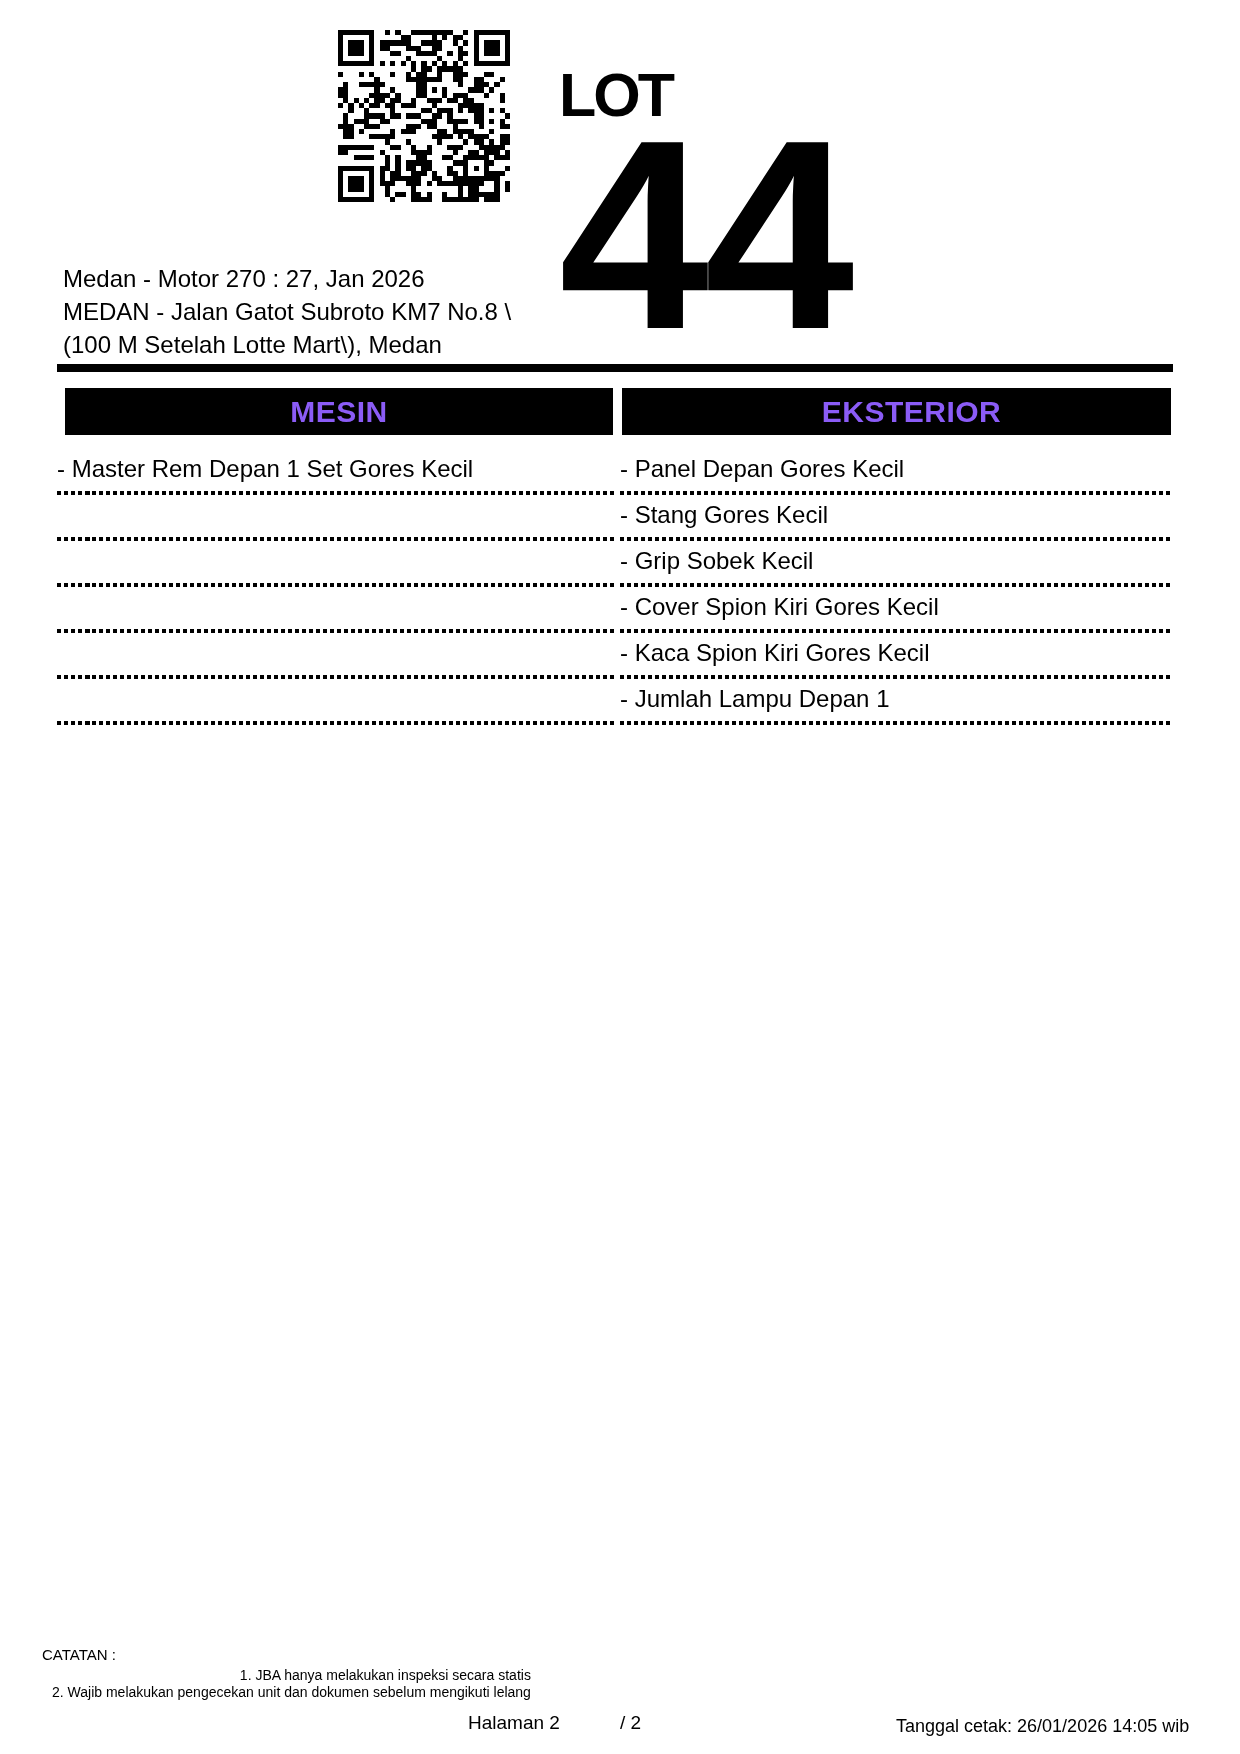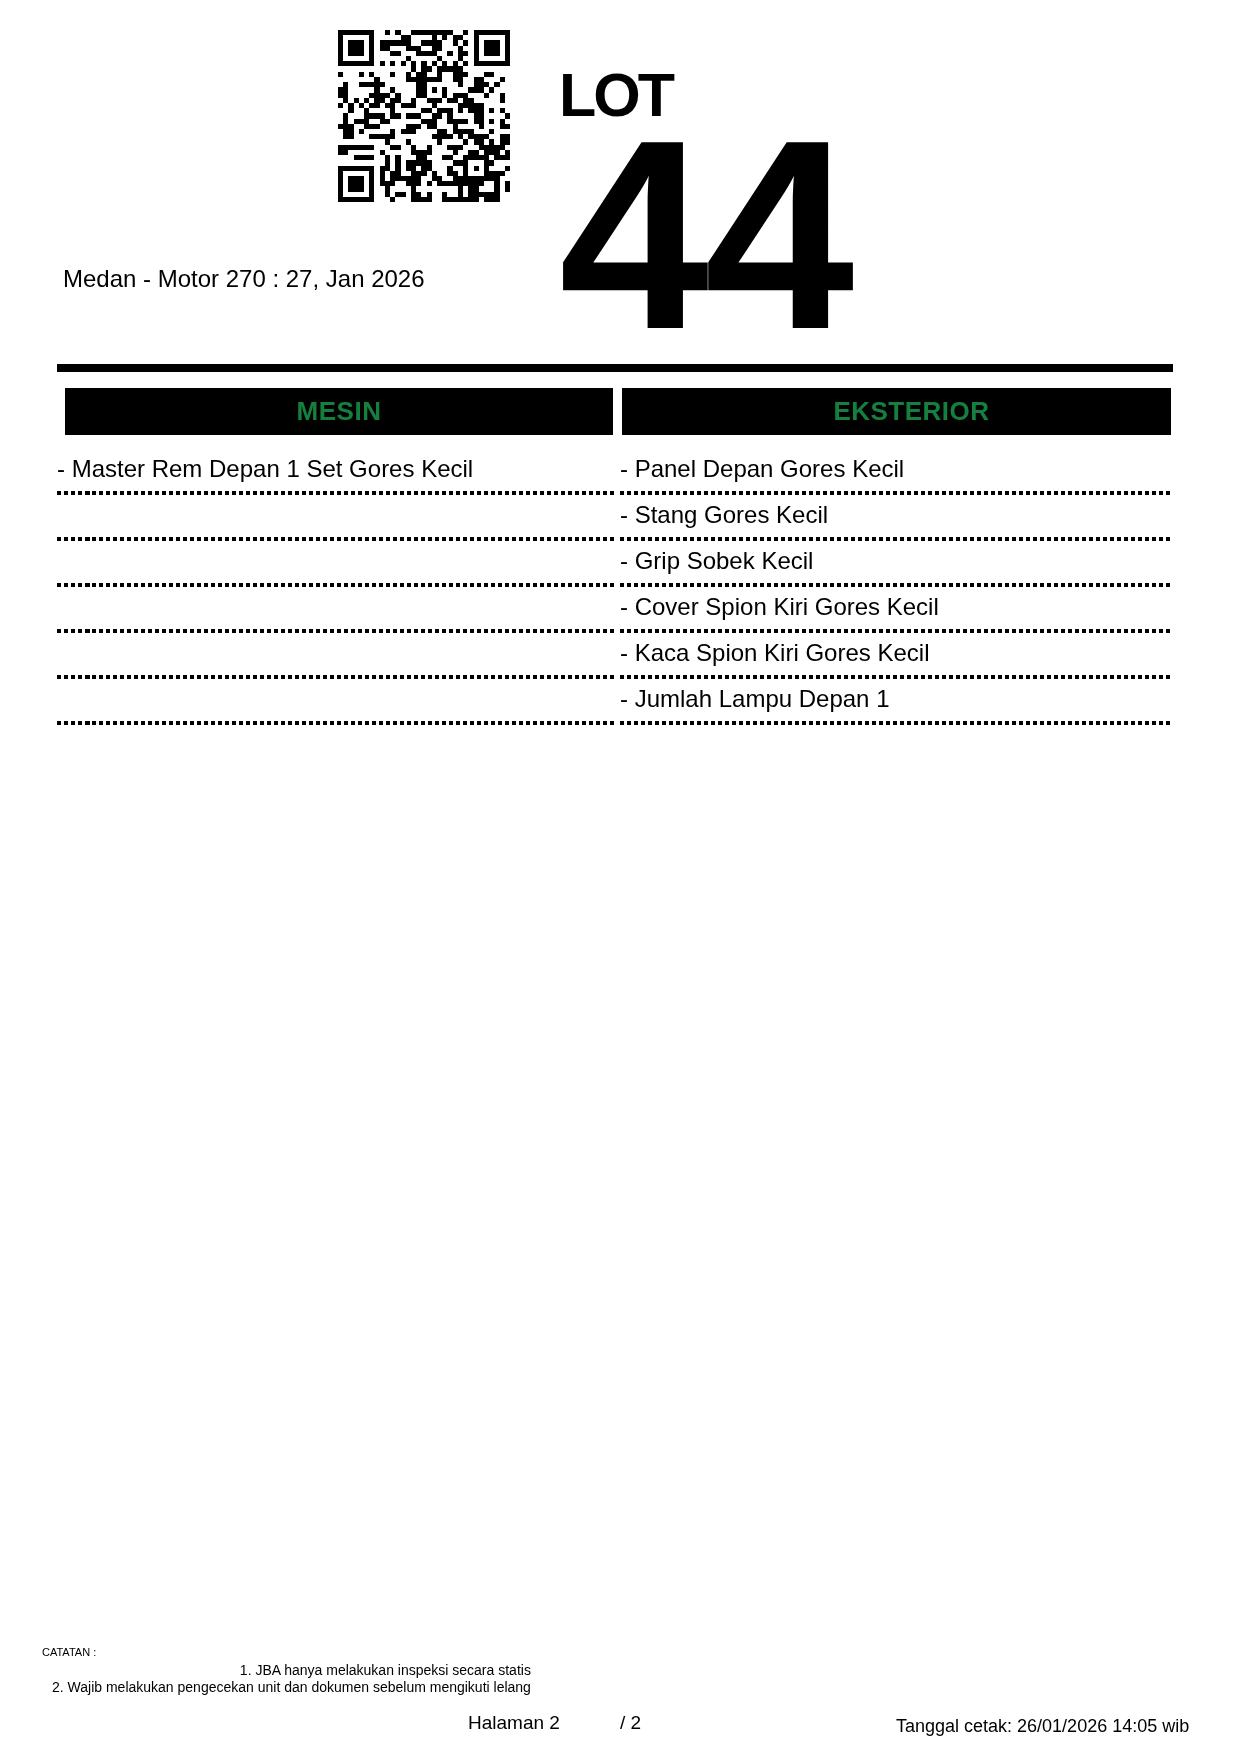--- a/index.html
+++ b/index.html
@@ -41,22 +41,22 @@
   .double-rule {
     left: 57px; top: 364px; width: 1116px; height: 2px;
     border-top: 4px solid #000;
     border-bottom: 4px solid #000;
     background: #fff;
   }
 
   
   .bar {
     top: 388px; height: 47px;
-    background: #000; color: #15803d;
-    font-size: 26px; font-weight: bold;
+    background: #000; color: #8b5cf6;
+    font-size: 30px; font-weight: bold;
     text-align: center; line-height: 47px;
     letter-spacing: 0.5px;
   }
   .bar.mesin { left: 65px;  width: 548px; }
   .bar.eksterior { left: 622px; width: 549px; padding-left: 30px; }
 
   
   .list-col { top: 450px; }
   .list-col.left  { left: 57px;  width: 557px; }
   .list-col.right { left: 620px; width: 553px; }
@@ -69,21 +69,21 @@
   }
   .list-row::after {
     content: "";
     position: absolute;
     left: 0; right: 0; bottom: 1px; height: 4px;
     background: repeating-linear-gradient(90deg, #000 0 4.5px, transparent 4.5px 7px);
   }
 
   
   .notes { left: 42px; top: 1646px; font-size: 13px; }
-  .notes .notes-title { font-size: 11px; margin-bottom: 4px; }
+  .notes .notes-title { font-size: 15px; margin-bottom: 4px; }
   .notes .note { font-size: 14px; line-height: 17px; margin-left: 10px; text-align: right; }
   .page-num  { left: 468px; top: 1712px; font-size: 19px; }
   .page-tot  { left: 620px; top: 1712px; font-size: 19px; }
   .print-date { left: 896px; top: 1716px; font-size: 18px; white-space: nowrap; }
 </style>
 </head>
 <body>
 
 <div class="abs qr">
   <svg id="qr-svg" viewBox="0 0 33 33" xmlns="http://www.w3.org/2000/svg" aria-hidden="true">
@@ -617,20 +617,21 @@
         <rect x="30" y="32" width="1" height="1"></rect>
       </g>
     </svg>
 </div>
 
 <div class="abs lot-label">LOT</div>
 <div class="abs lot-number">44</div>
 
 <div class="abs info">
   <div>Medan - Motor 270 : 27, Jan 2026</div>
+  <div>MEDAN - Jalan Gatot Subroto KM7 No.8 \(100 M Setelah Lotte Mart\), Medan</div>
 </div>
 
 <div class="abs double-rule"></div>
 
 <div class="abs bar mesin">MESIN</div>
 <div class="abs bar eksterior">EKSTERIOR</div>
 
 <div class="abs list-col left" id="col-0">
     <div class="list-row">- Master Rem Depan 1 Set Gores Kecil</div>
     <div class="list-row"></div>

